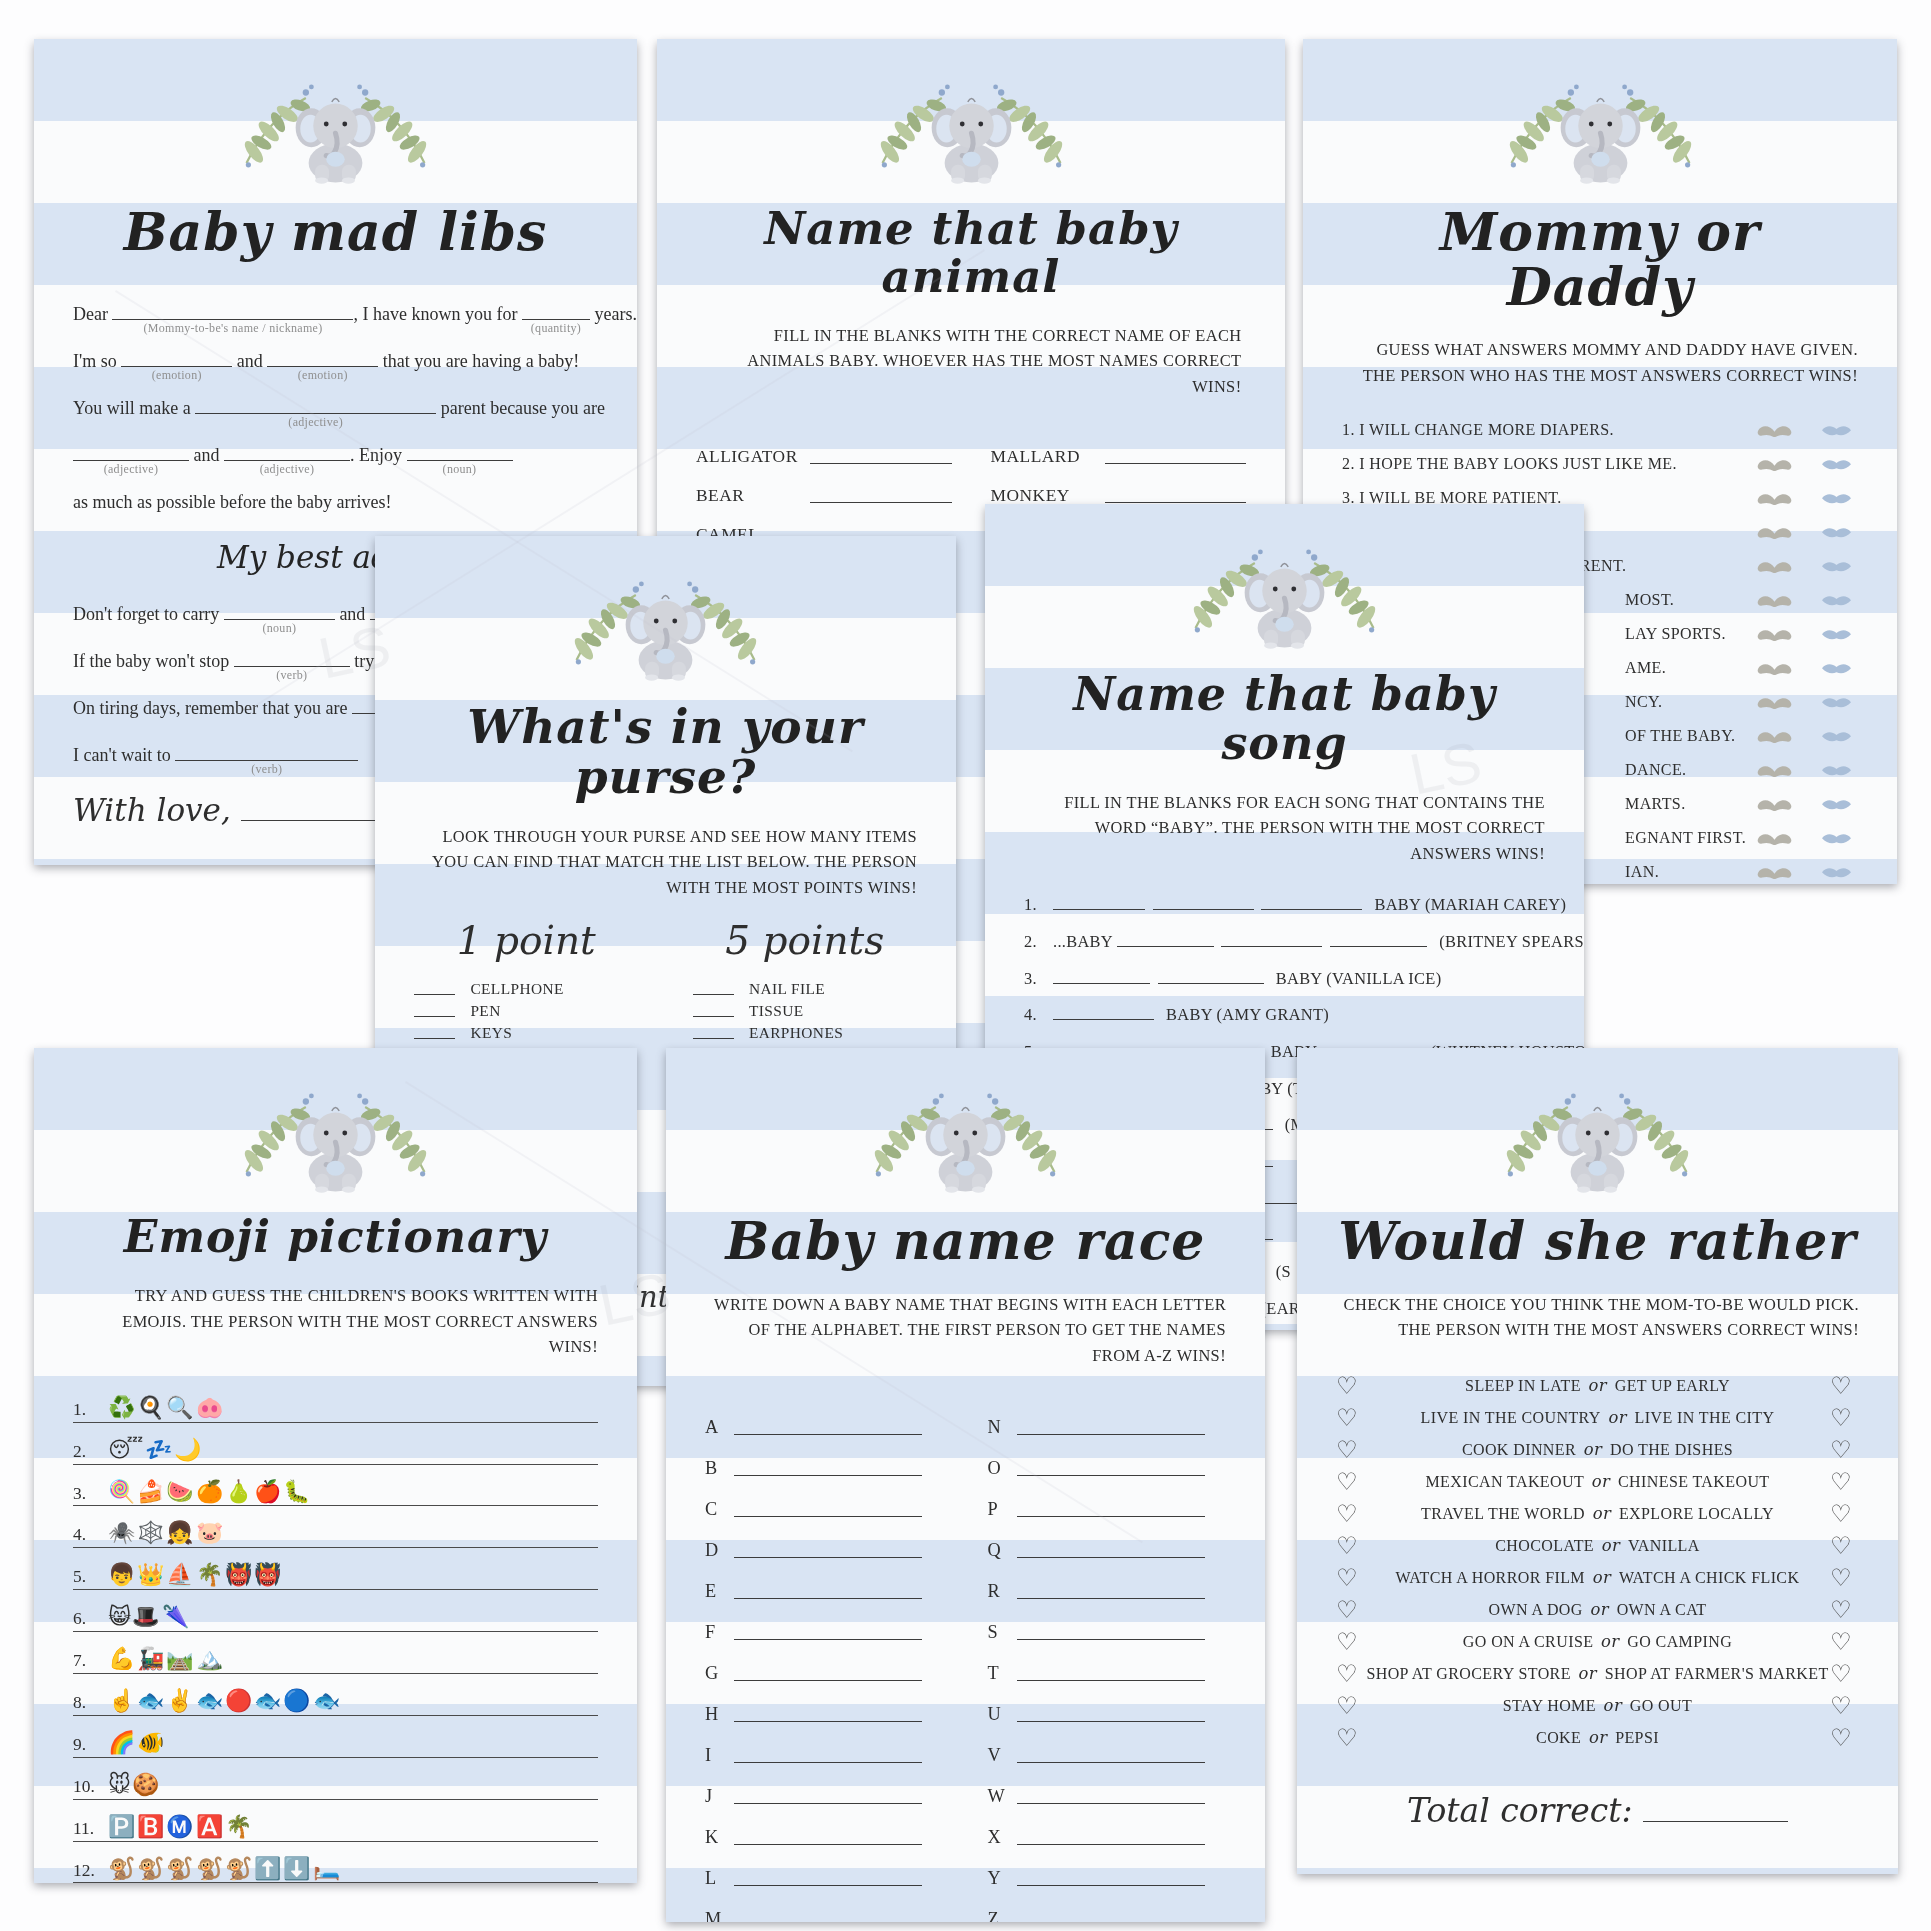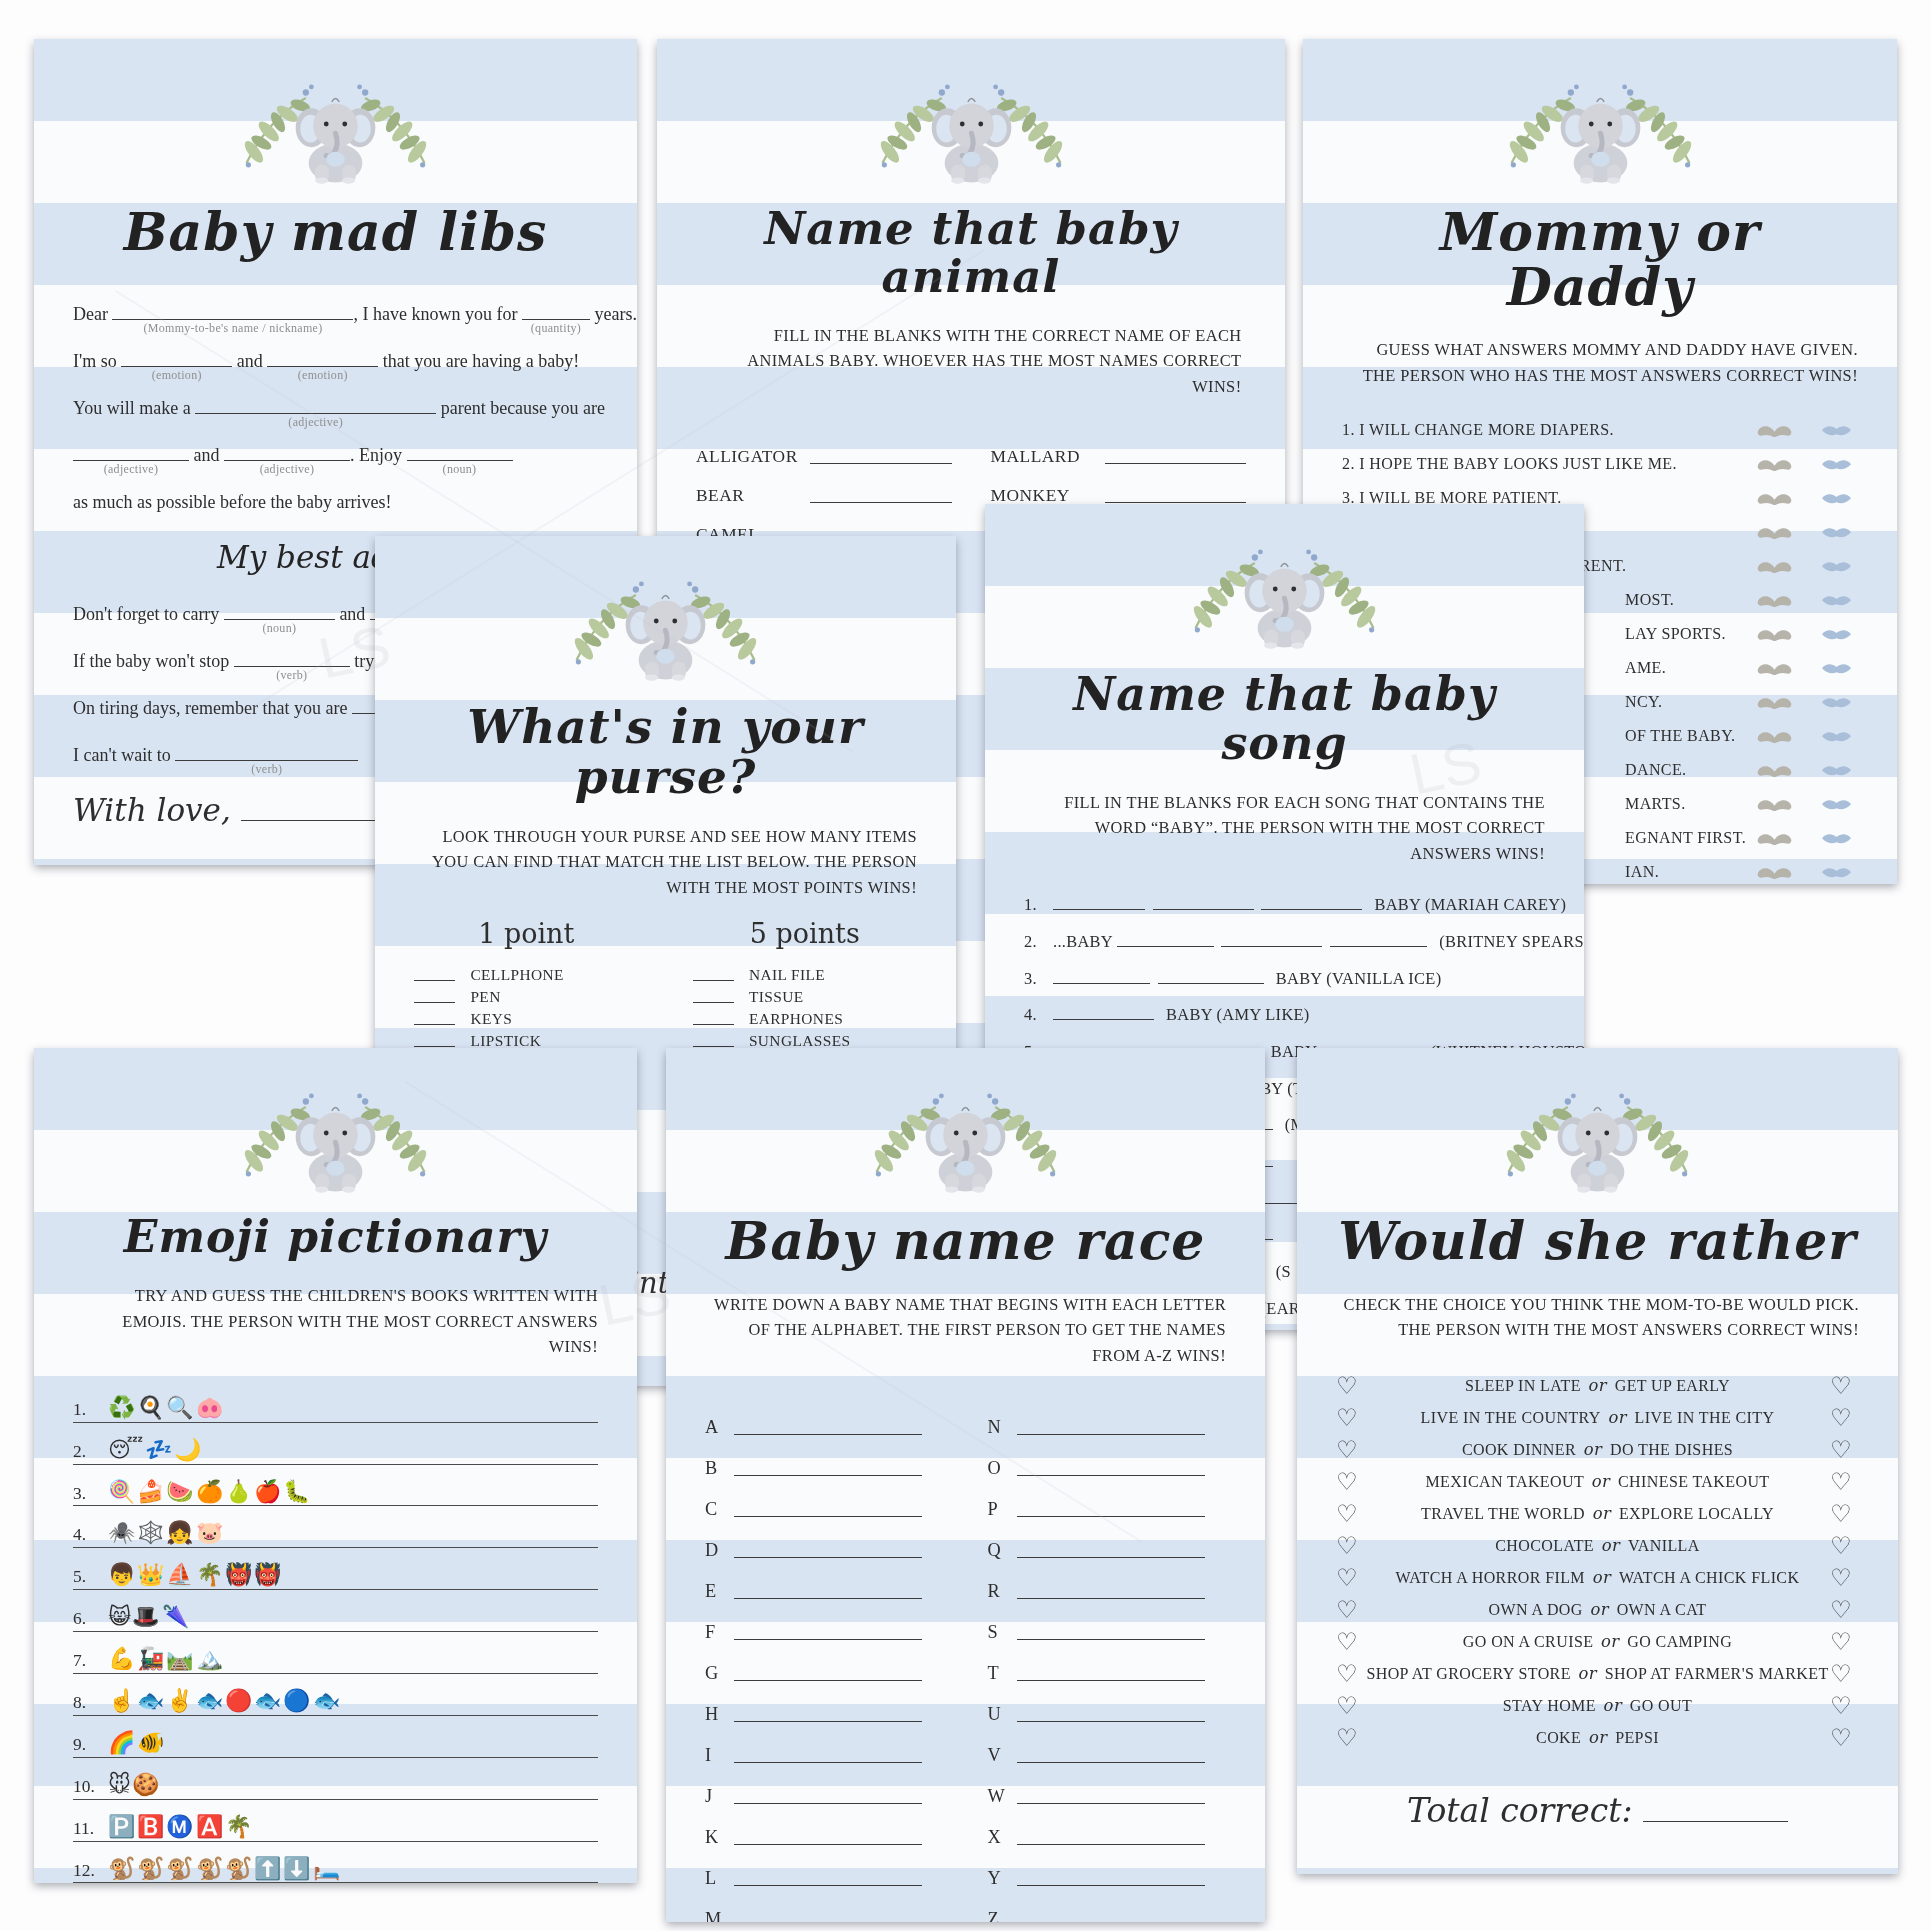--- a/index.html
+++ b/index.html
@@ -53,21 +53,21 @@
   .mm-bd{margin-top:25px;font-size:16px;letter-spacing:0.4px;}
   .mm-row{display:flex;align-items:center;height:34px;}
   .mm-txt{flex:1;white-space:nowrap;}
   .mm-frag{padding-left:283px;}
   .mm-ic{width:44px;display:flex;justify-content:center;}
   .mm-ic + .mm-ic{margin-left:17.4px;}
 
   
   .pu-bd{margin-top:7.7px;display:flex;gap:54px;}
   .pu-col{flex:1}
-  .pu-h{font-family:"DejaVu Serif",serif;font-size:27px;text-align:center;margin:9.7px 0 13.5px;}
+  .pu-h{font-family:"DejaVu Serif",serif;font-style:italic;font-size:39px;text-align:center;margin:9.7px 0 13.5px;}
   .pu-row{display:flex;align-items:flex-end;height:22px;font-size:15.4px;letter-spacing:0.4px;}
   .pu-row .bl{width:41px;margin:0 15.4px 2.9px 0;}
   .pu-total{font-family:"DejaVu Serif",serif;font-style:italic;font-size:29px;text-align:center;margin-top:62px;}
   .pu-total .bl{width:116px}
 
   
   .sg-bd{margin-top:29px;font-size:16.4px;letter-spacing:0.3px;}
   .sg-row{margin-bottom:19.3px;white-space:nowrap;height:17.4px;}
   .sg-n{display:inline-block;width:29px;}
   .sg-row .bl{margin-right:7.7px;}
@@ -723,21 +723,21 @@
  <ellipse cx="115" cy="119" rx="7" ry="3.4" fill="#e3e5ea"></ellipse>
           <ellipse cx="144" cy="119" rx="7" ry="3.4" fill="#e3e5ea"></ellipse>
 </svg>
       </div>
     <h2 class="title">Name that baby song</h2>
     <p class="subtitle">FILL IN THE BLANKS FOR EACH SONG THAT CONTAINS THE WORD “BABY”. THE PERSON WITH THE MOST CORRECT ANSWERS WINS!</p>
   <div class="sg-bd">
         <div class="sg-row"><span class="sg-n">1.</span><span class="bl" style="width: 92px;"></span><span class="bl" style="width: 101px;"></span><span class="bl" style="width: 101px;"></span><span> BABY (MARIAH CAREY)</span></div>
         <div class="sg-row"><span class="sg-n">2.</span><span>...BABY </span><span class="bl" style="width: 97px;"></span><span class="bl" style="width: 101px;"></span><span class="bl" style="width: 97px;"></span><span> (BRITNEY SPEARS)</span></div>
         <div class="sg-row"><span class="sg-n">3.</span><span class="bl" style="width: 97px;"></span><span class="bl" style="width: 106px;"></span><span> BABY (VANILLA ICE)</span></div>
-        <div class="sg-row"><span class="sg-n">4.</span><span class="bl" style="width: 101px;"></span><span> BABY (AMY LIKE)</span></div>
+        <div class="sg-row"><span class="sg-n">4.</span><span class="bl" style="width: 101px;"></span><span> BABY (AMY GRANT)</span></div>
         <div class="sg-row"><span class="sg-n">5.</span><span class="bl" style="width: 97px;"></span><span class="bl" style="width: 101px;"></span><span> BABY </span><span class="bl" style="width: 97px;"></span><span> (WHITNEY HOUSTON)</span></div>
         <div class="sg-row"><span class="sg-n">6.</span><span class="bl" style="width: 82px;"></span><span class="bl" style="width: 82px;"></span><span> BABY (THE BEACH BOYS)</span></div>
         <div class="sg-row"><span class="sg-n">7.</span><span class="bl" style="width: 106px;"></span><span class="bl" style="width: 106px;"></span><span> (M</span></div>
         <div class="sg-row"><span class="sg-n">8.</span><span class="bl" style="width: 106px;"></span><span class="bl" style="width: 106px;"></span></div>
         <div class="sg-row"><span class="sg-n">9.</span><span class="bl" style="width: 106px;"></span><span> BABY </span><span class="bl" style="width: 87px;"></span></div>
         <div class="sg-row"><span class="sg-n">10.</span><span class="bl" style="width: 106px;"></span><span class="bl" style="width: 106px;"></span></div>
         <div class="sg-row"><span class="sg-n">11.</span><span class="bl" style="width: 106px;"></span><span class="bl" style="width: 97px;"></span><span> (S</span></div>
         <div class="sg-row"><span class="sg-n">12.</span><span class="bl" style="width: 145px;"></span><span> BABY (EARTHA KITT)</span></div>
         <div class="sg-row"><span class="sg-n">13.</span><span class="bl" style="width: 92px;"></span><span class="bl" style="width: 92px;"></span><span> BABY (</span></div>
       </div>

